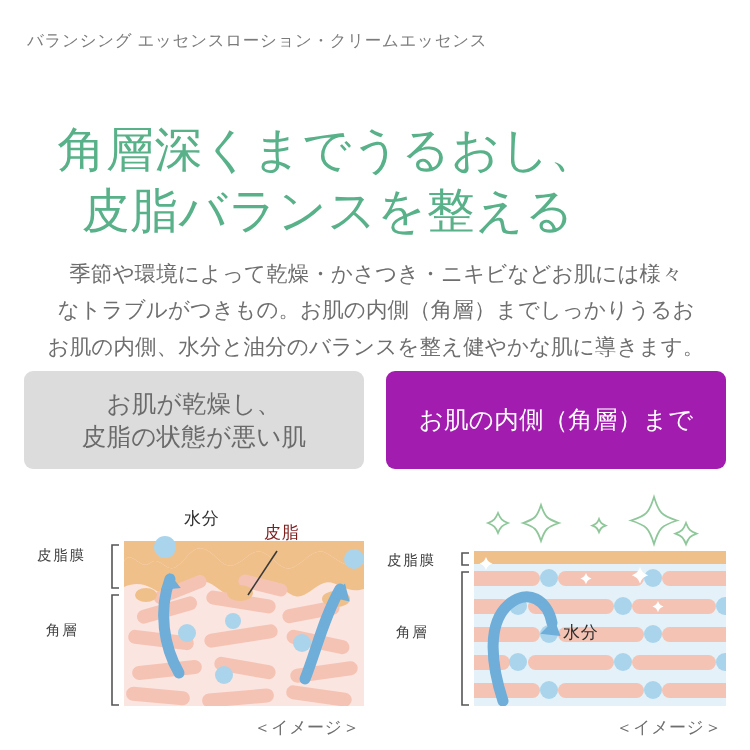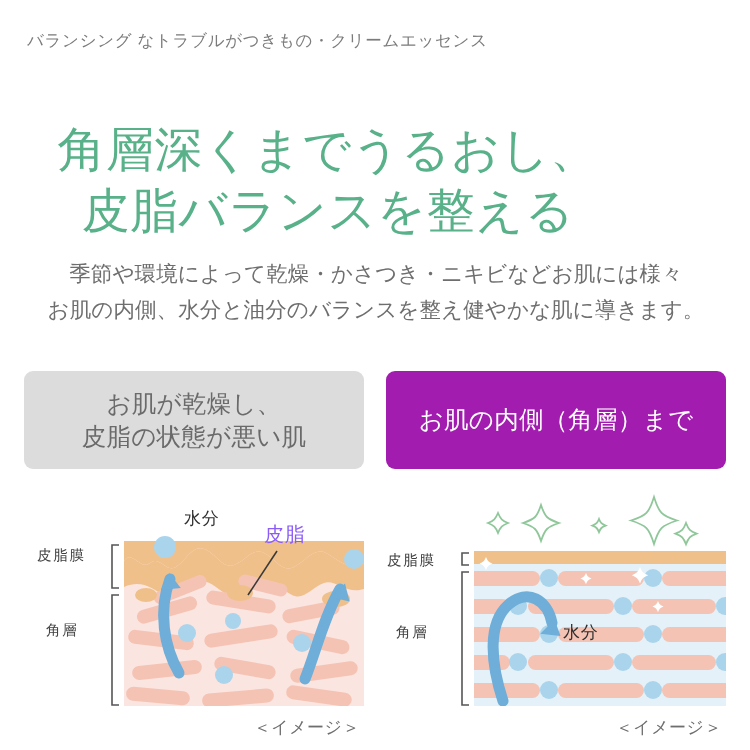--- a/index.html
+++ b/index.html
@@ -110,29 +110,30 @@
     font-size: 17px;
     color: #6e6e6e;
     letter-spacing: 0.03em;
     white-space: nowrap;
     margin-top: 15px;
   }
 </style>
 </head>
 <body>
 
-<div class="eyebrow">バランシング なトラブルがつきもの・クリームエッセンス</div>
+<div class="eyebrow">バランシング エッセンスローション・クリームエッセンス</div>
 
 <h1 class="headline">
   <span class="hl-line">角層深くまでうるおし、</span>
   <span class="hl-line">皮脂バランスを整える</span>
 </h1>
 
 <p class="lead">
   <span class="lead-line">季節や環境によって乾燥・かさつき・ニキビなどお肌には様々</span>
+  <span class="lead-line">なトラブルがつきもの。お肌の内側（角層）までしっかりうるお</span>
   <span class="lead-line">お肌の内側、水分と油分のバランスを整え健やかな肌に導きます。</span>
 </p>
 
 <div class="compare">
 
   <div class="col col-left">
 
     <div class="panel-head bad">
       <span>
         <span class="ph-line">お肌が乾燥し、</span>
@@ -228,21 +229,21 @@
           <path d="M95,62 L88,62 L88,105 L95,105"></path>
 
           <path d="M95,112 L88,112 L88,222 L95,222"></path>
         </g>
       </svg>
 
       <div style="position:absolute; left:54px; top:518px;"></div>
       <span style="position:absolute; left:13px; top:63px; font-size:14.5px; color:#3f3f3f; letter-spacing:0.12em; white-space:nowrap;">皮脂膜</span>
       <span style="position:absolute; left:22px; top:138px; font-size:14.5px; color:#3f3f3f; letter-spacing:0.12em; white-space:nowrap;">角層</span>
       <span style="position:absolute; left:160px; top:24px; font-size:17px; color:#2e2e2e; letter-spacing:0.04em; white-space:nowrap;">水分</span>
-      <span style="position:absolute; left:240px; top:38px; font-size:20px; color:#8b5cf6; letter-spacing:0.04em; white-space:nowrap;">皮脂</span>
+      <span style="position:absolute; left:240px; top:38px; font-size:17px; color:#7f1d1d; letter-spacing:0.04em; white-space:nowrap;">皮脂</span>
 
       <span class="img-caption">＜イメージ＞</span>
     </div>
   </div>
 
   <div class="col col-right">
 
     <div class="panel-head good">
       <span>
         <span class="ph-line">お肌の内側（角層）まで</span>

